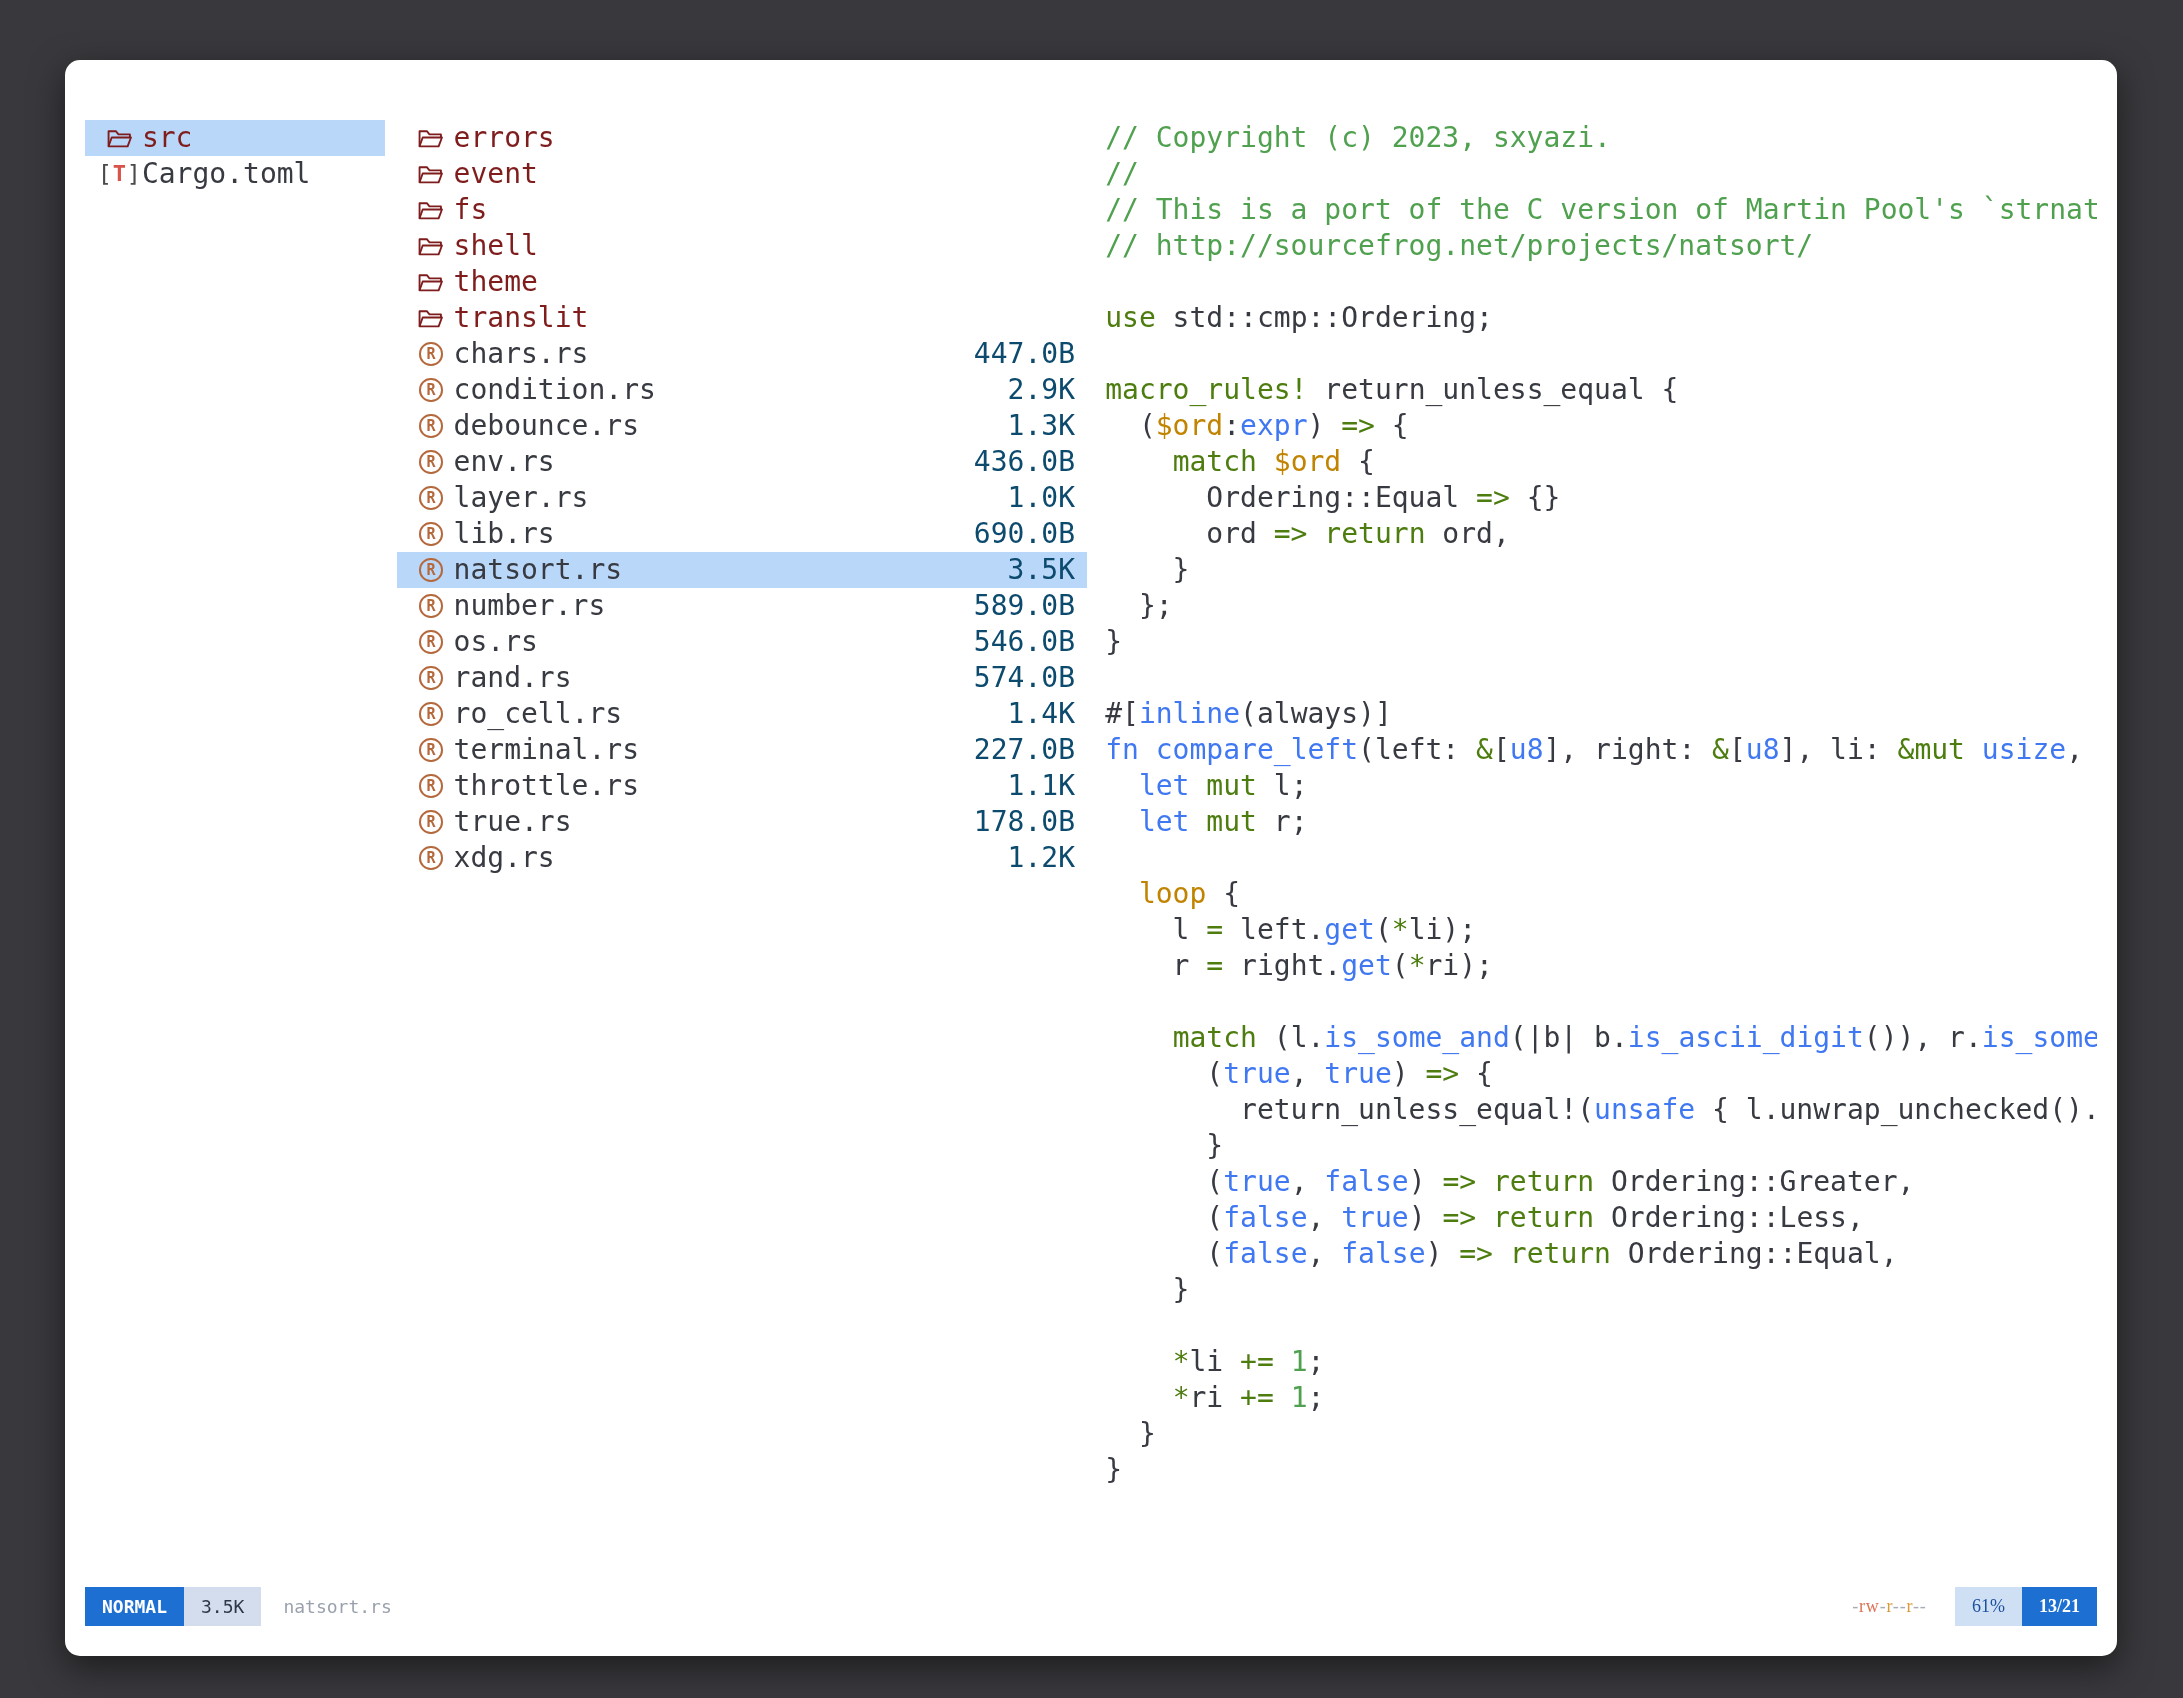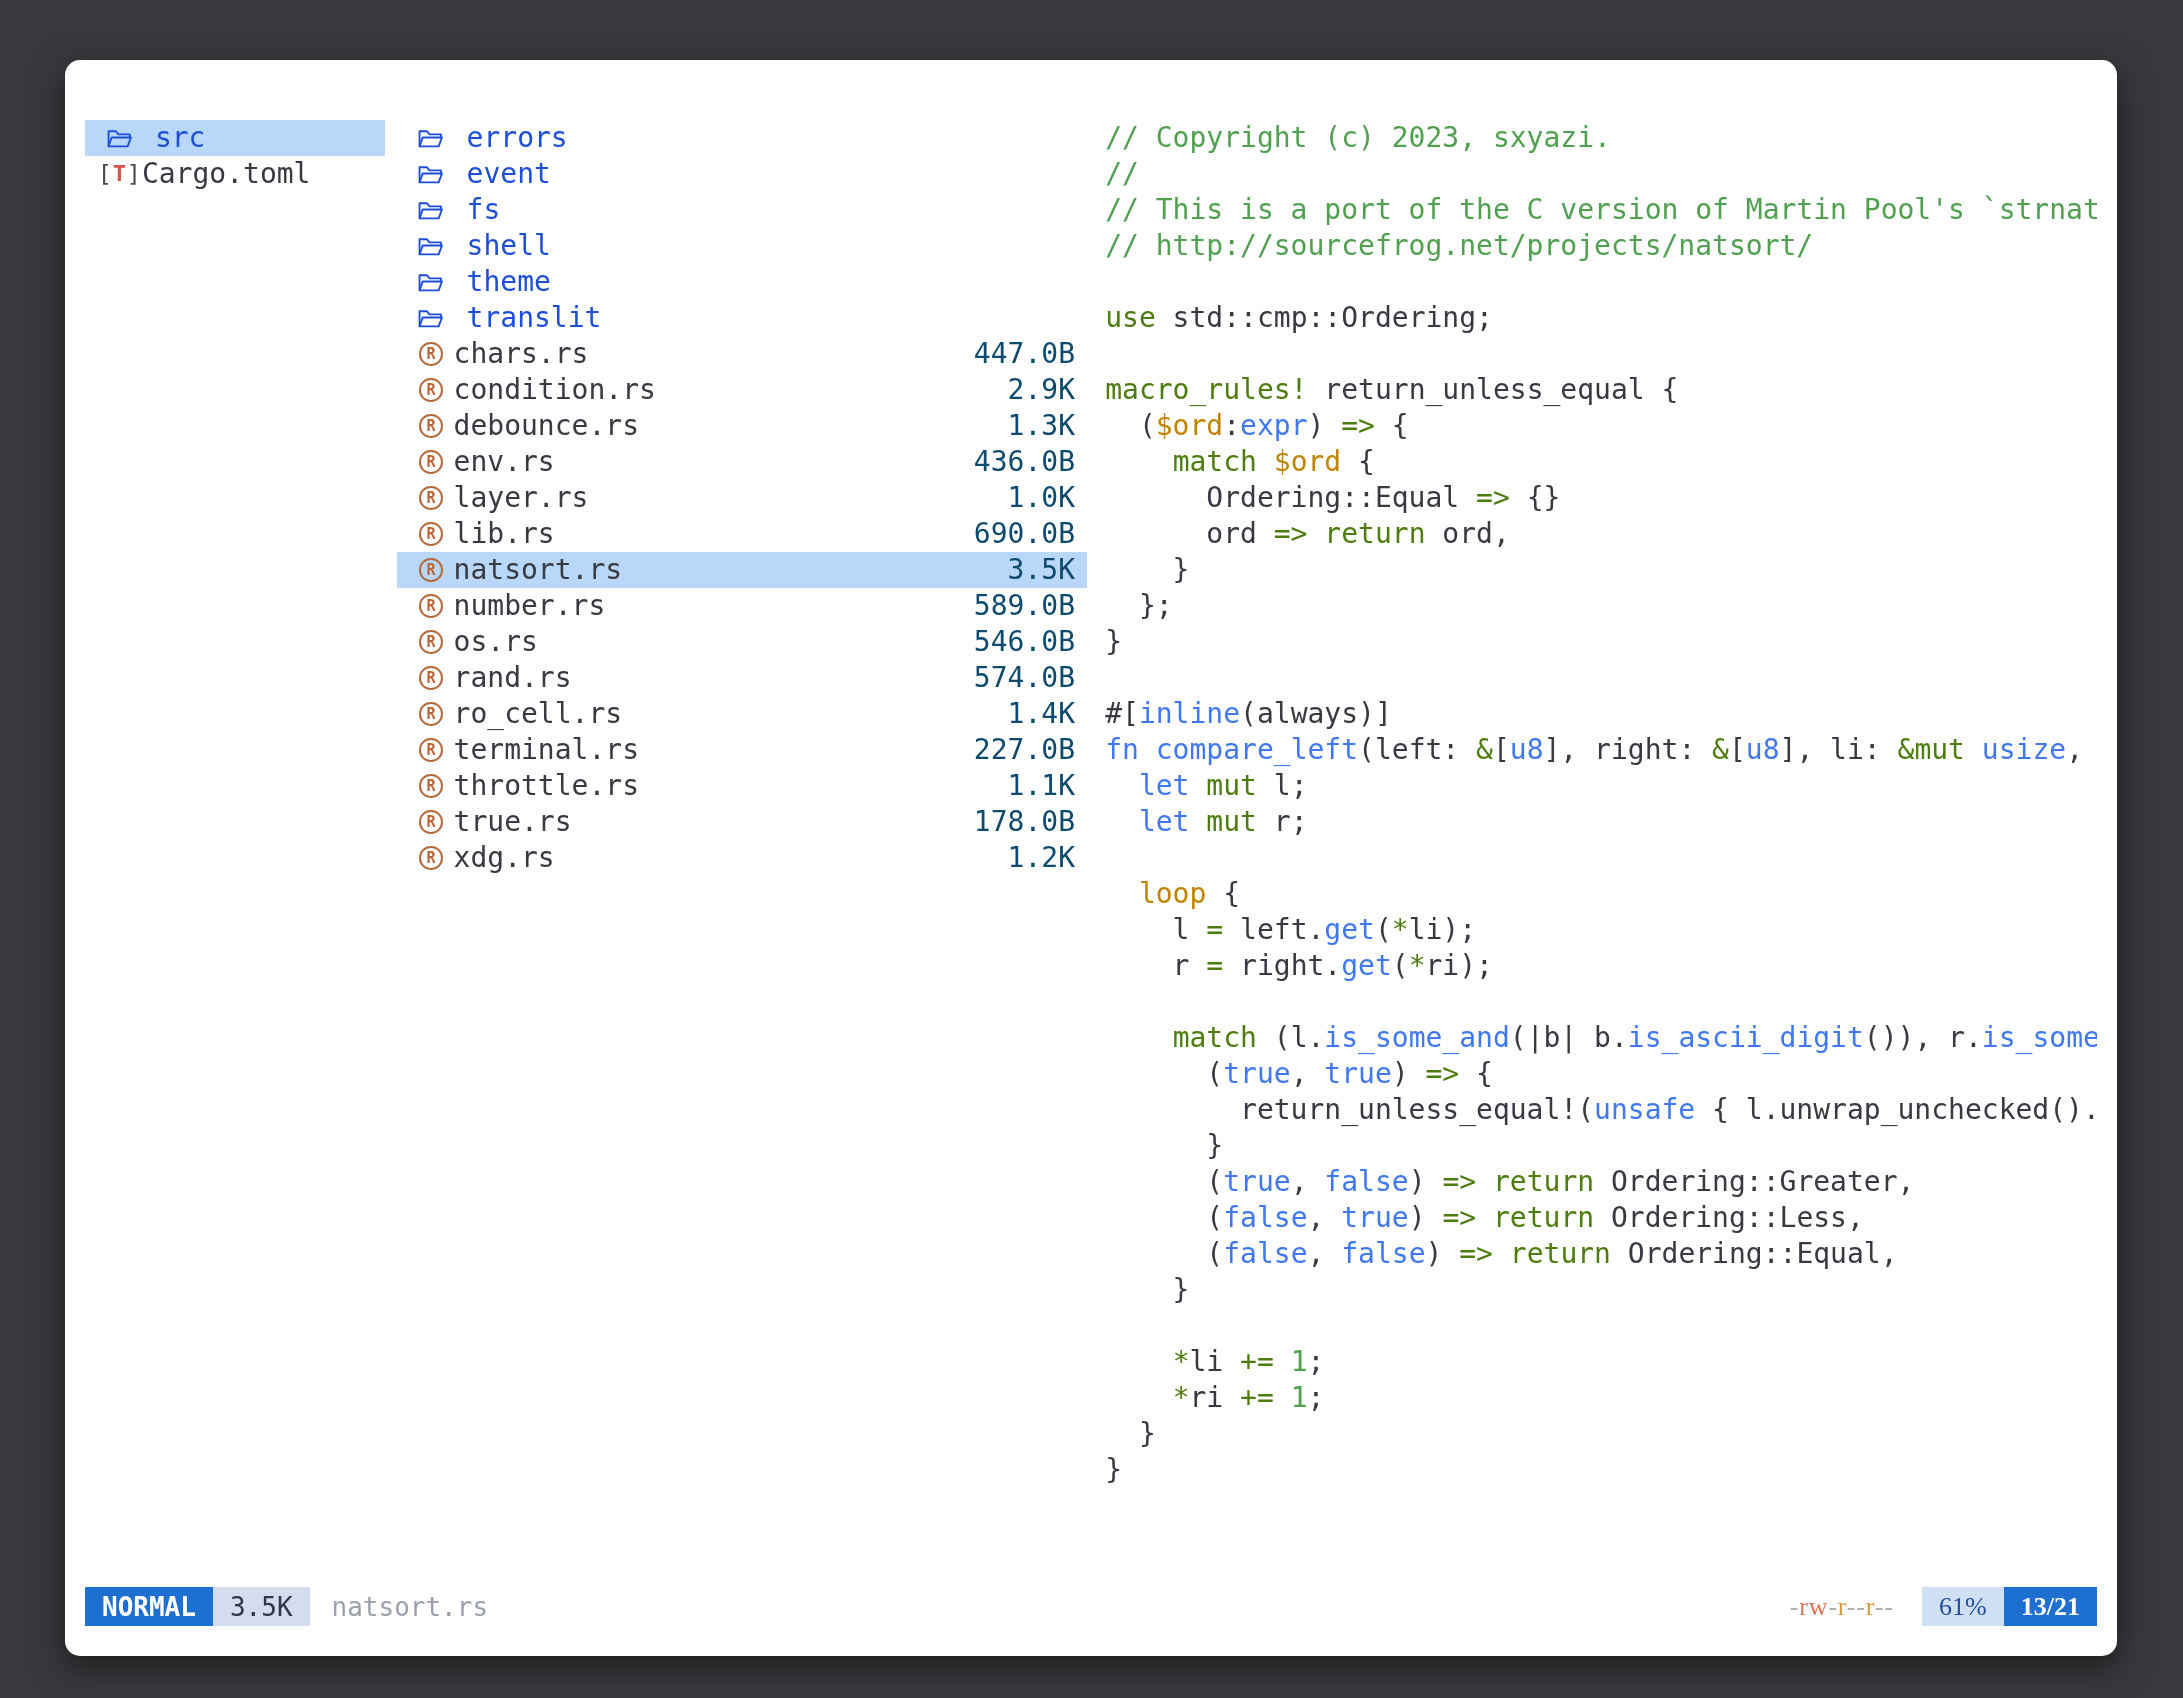--- a/index.html
+++ b/index.html
@@ -22,21 +22,21 @@
   .pane-parent  { width:300px; margin-right:11.7px; }
   .pane-current { width:690px; margin-right:18.5px; }
   .pane-preview { flex:1; }
 
   .row { display:flex; align-items:center; height:36px; padding:0 11.7px 0 20px;
          white-space:nowrap; }
   .row.sel { background:#b9d7f9; }
   .row .name { flex:0 1 auto; overflow:hidden; }
   .row .spacer { flex:1; }
   .row .size { color:#0c4a6e; }
-  .row.dir  { color:#1d4ed8;gap:13px; }
+  .row.dir  { color:#7f1d1d; }
 
   .icon { display:inline-flex; align-items:center; justify-content:center;
           width:28.5px; height:28.5px; margin-right:8.4px; flex:0 0 auto; }
   .icon svg { display:block; }
 
   .rust-r {
     display:inline-flex; align-items:center; justify-content:center;
     width:23.5px; height:23.5px; border:2.1px solid #b5683c; border-radius:50%;
     color:#b5683c; font-size:15px; font-weight:bold; line-height:1;
   }
@@ -46,21 +46,21 @@
   .code-line { height:36px; white-space:pre; overflow:hidden; }
   .tok-d { color:#383a42; }
   .tok-c { color:#50a14f; }
   .tok-k { color:#4d7c0f; }
   .tok-b { color:#4078f2; }
   .tok-o { color:#c18401; }
   .tok-n { color:#50a14f; }
 
   .statusbar {
     position:absolute; left:20px; right:20px; bottom:30px; height:39px;
-    display:flex; align-items:center; font-size:26px; white-space:nowrap;
+    display:flex; align-items:center; font-size:18px; white-space:nowrap;
   }
   .chip { height:39px; display:inline-flex; align-items:center; padding:0 17px; }
   .chip-mode { background:#1d6fd1; color:#ffffff; font-weight:bold; }
   .chip-size { background:#d3dded; color:#2e3748; }
   .sb-file { color:#9aa1ac; margin-left:22px; }
   .sb-right { margin-left:auto; display:flex; align-items:center;font-family:Liberation Serif, serif; }
   .perm { margin-right:28.5px; letter-spacing:0.8px; }
   .perm .p-dim { color:#a8adb5; }
   .perm .p-rw  { color:#de7356; }
   .perm .p-r   { color:#d99a3e; }

